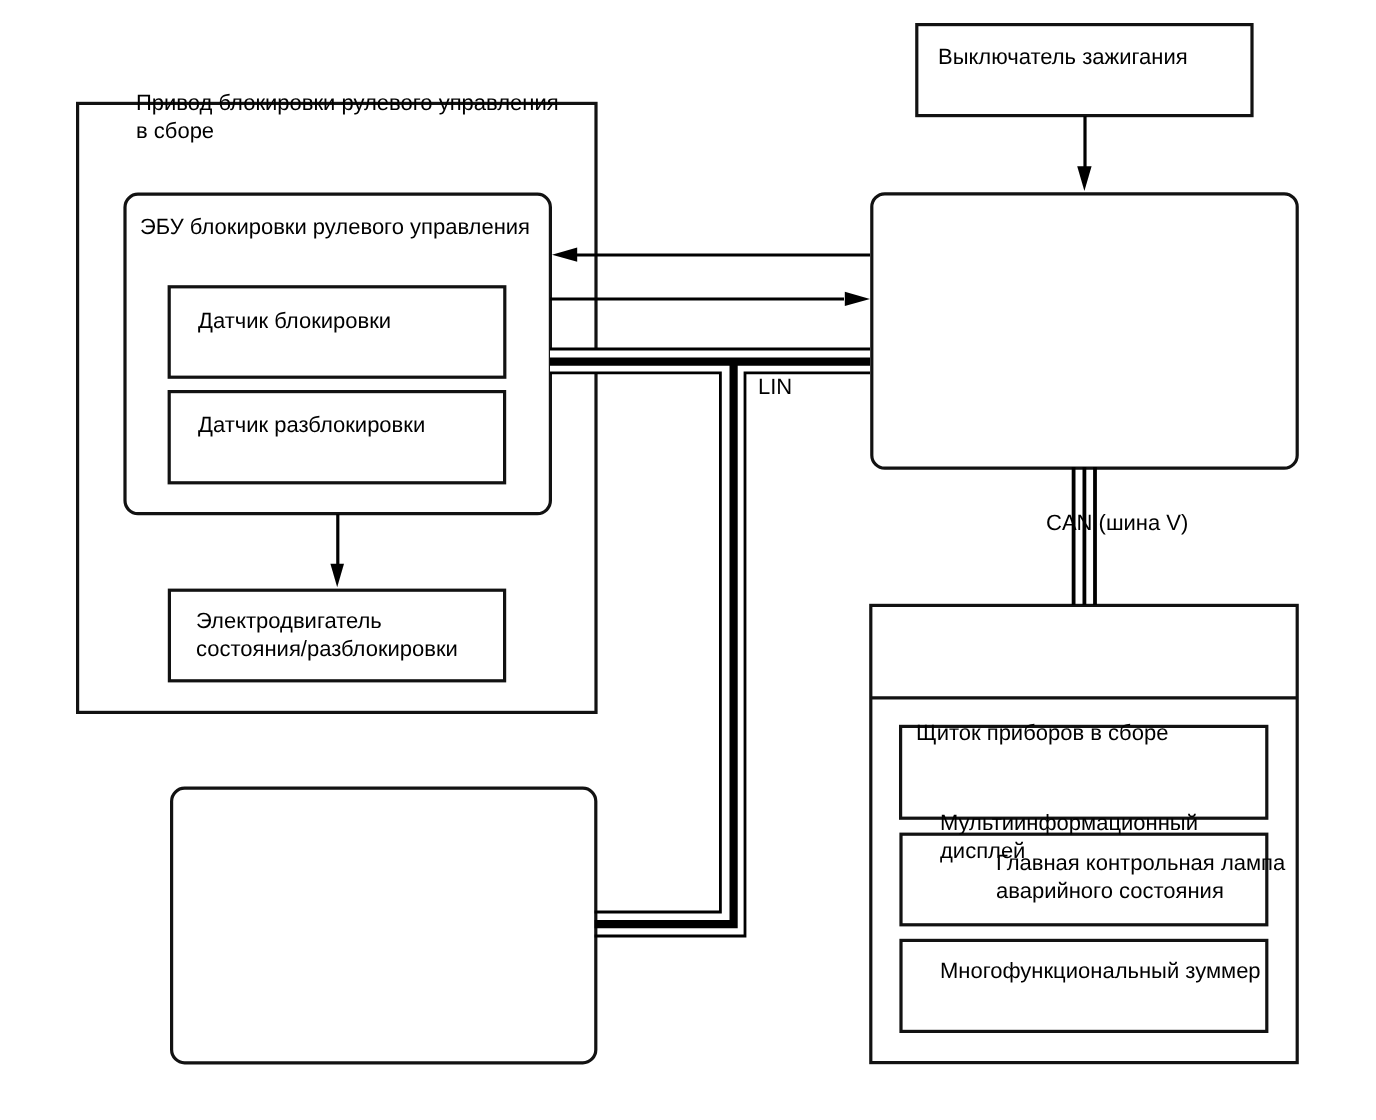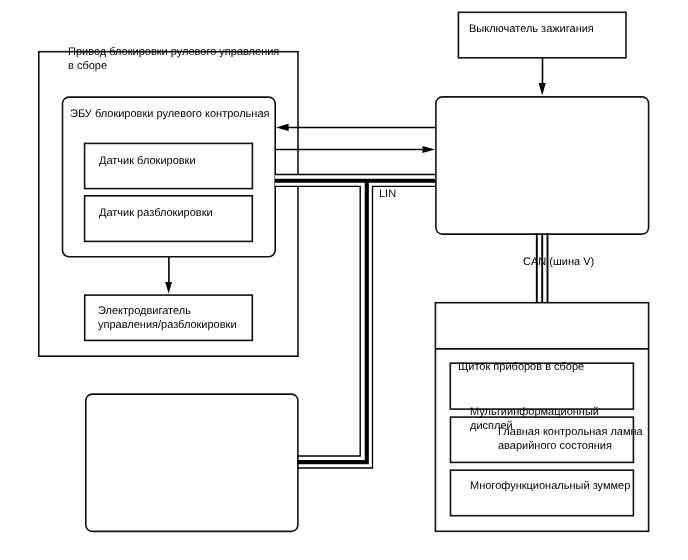--- a/index.html
+++ b/index.html
@@ -62,25 +62,25 @@
 
     <g fill="none" stroke="#000" stroke-width="1.9">
       <line x1="536.8" y1="233.5" x2="536.8" y2="302.5"></line>
       <line x1="542.2" y1="233.5" x2="542.2" y2="302.5"></line>
       <line x1="547.5" y1="233.5" x2="547.5" y2="302.5"></line>
     </g>
   </svg>
 
   <div class="lbl" style="left:68px;top:46px;">Привод блокировки рулевого управления
 в сборе</div>
-  <div class="lbl" style="left:70px;top:108px;">ЭБУ блокировки рулевого контрольная</div>
+  <div class="lbl" style="left:70px;top:108px;">ЭБУ блокировки рулевого управления</div>
   <div class="lbl" style="left:99px;top:155px;">Датчик блокировки</div>
   <div class="lbl" style="left:99px;top:207px;">Датчик разблокировки</div>
   <div class="lbl" style="left:98px;top:305px;">Электродвигатель
-управления/разблокировки</div>
+состояния/разблокировки</div>
   <div class="lbl" style="left:469px;top:23px;">Выключатель зажигания</div>
   <div class="lbl" style="left:458px;top:313px;margin-top:48px;">Щиток приборов в сборе</div>
   <div class="lbl" style="left:470px;top:374px;margin-top:32px;">Мультиинформационный
 дисплей</div>
   <div class="lbl" style="left:498px;top:426px;">Главная контрольная лампа
 аварийного состояния</div>
   <div class="lbl" style="left:470px;top:480px;">Многофункциональный зуммер</div>
   <div class="lbl" style="left:379px;top:188px;">LIN</div>
   <div class="lbl" style="left:523px;top:256px;">CAN (шина V)</div>
 </div>

